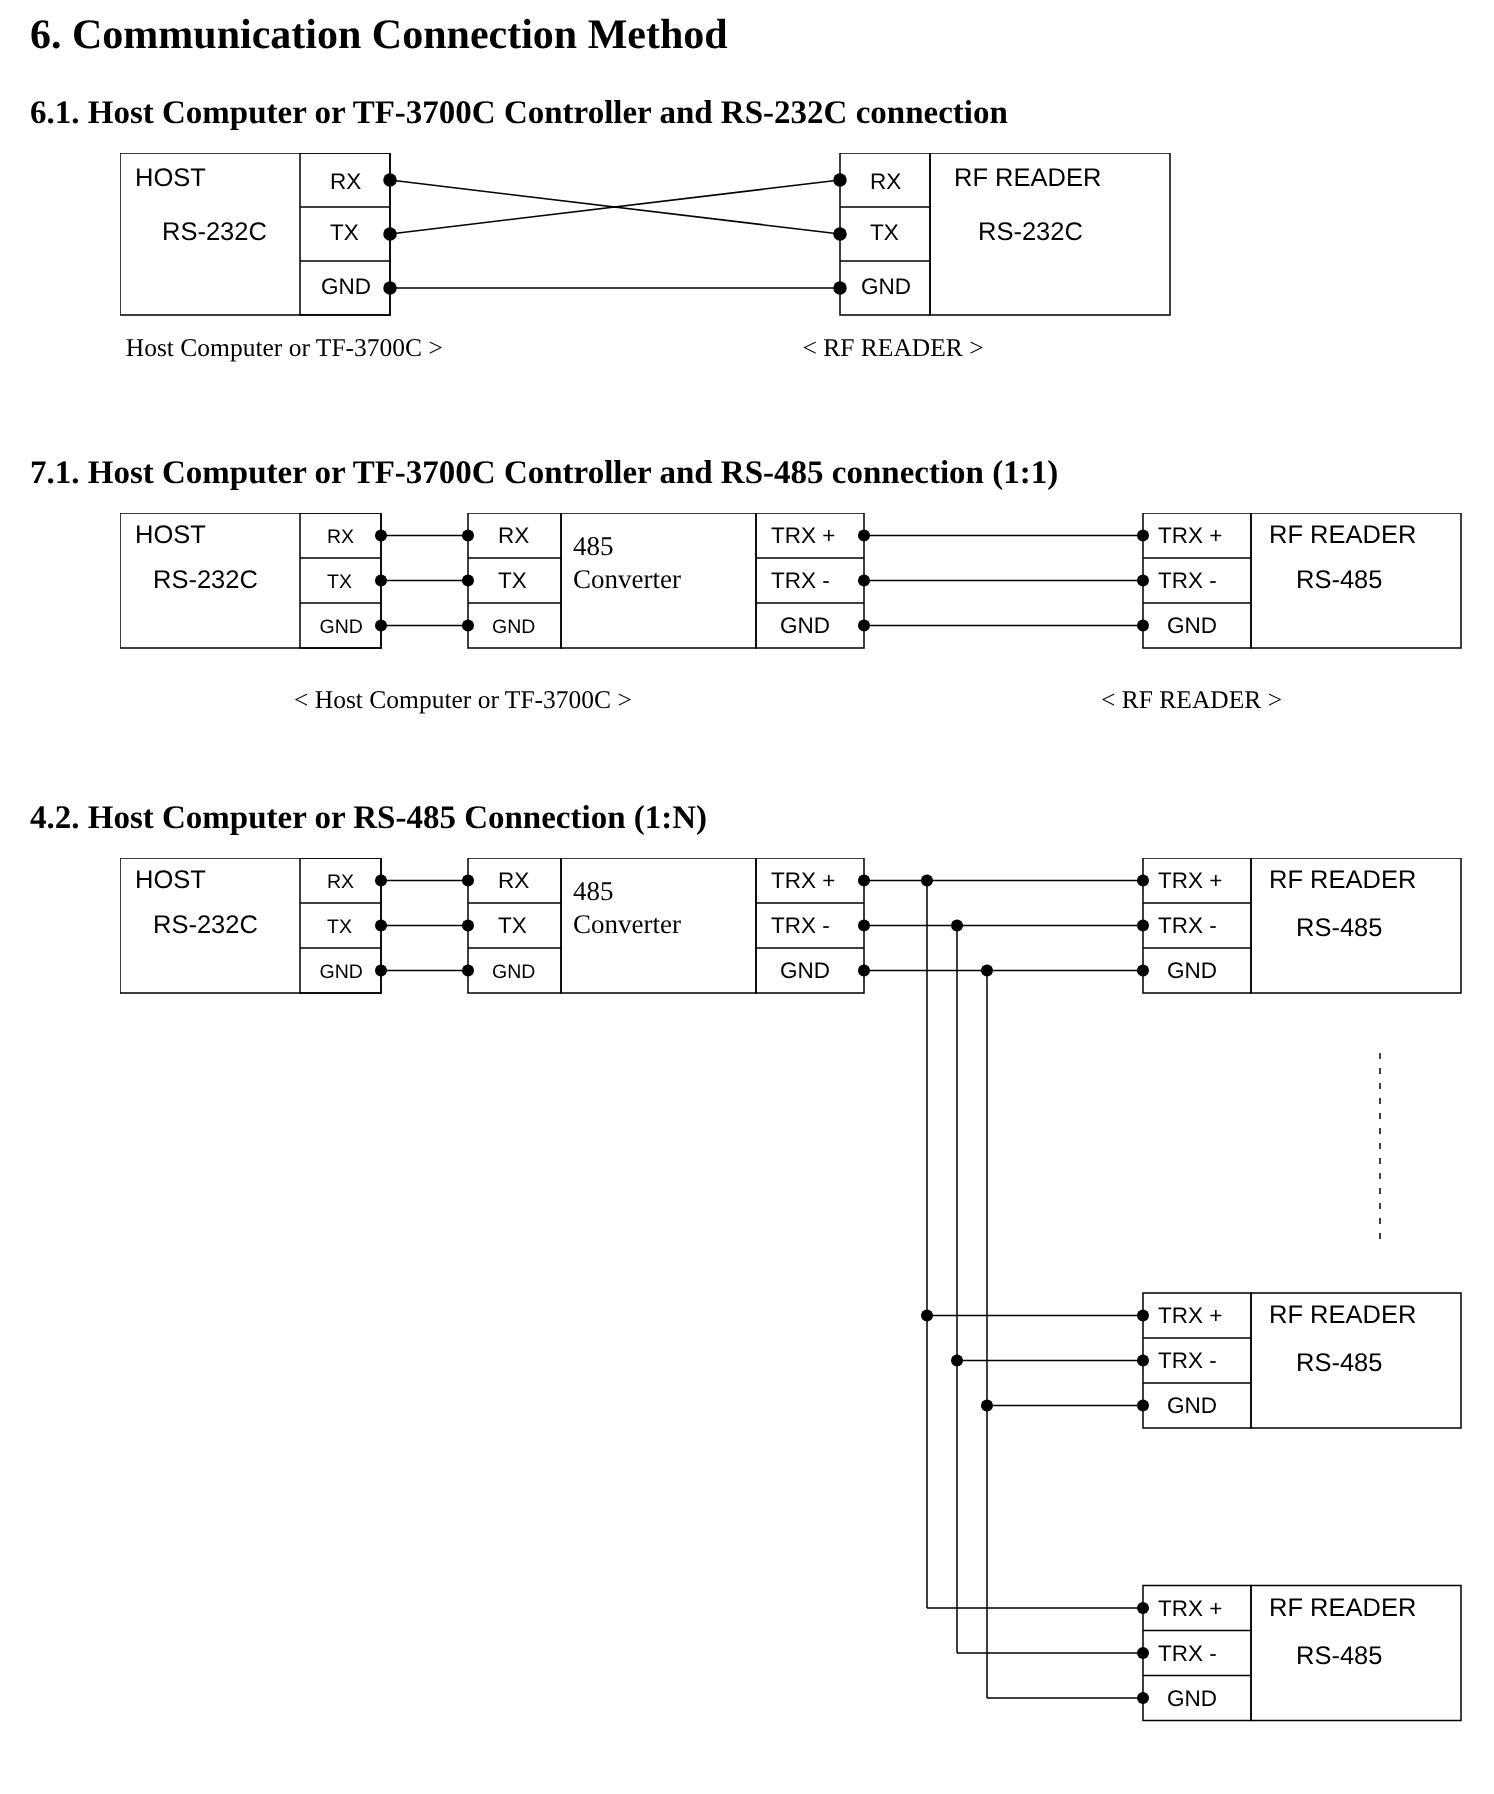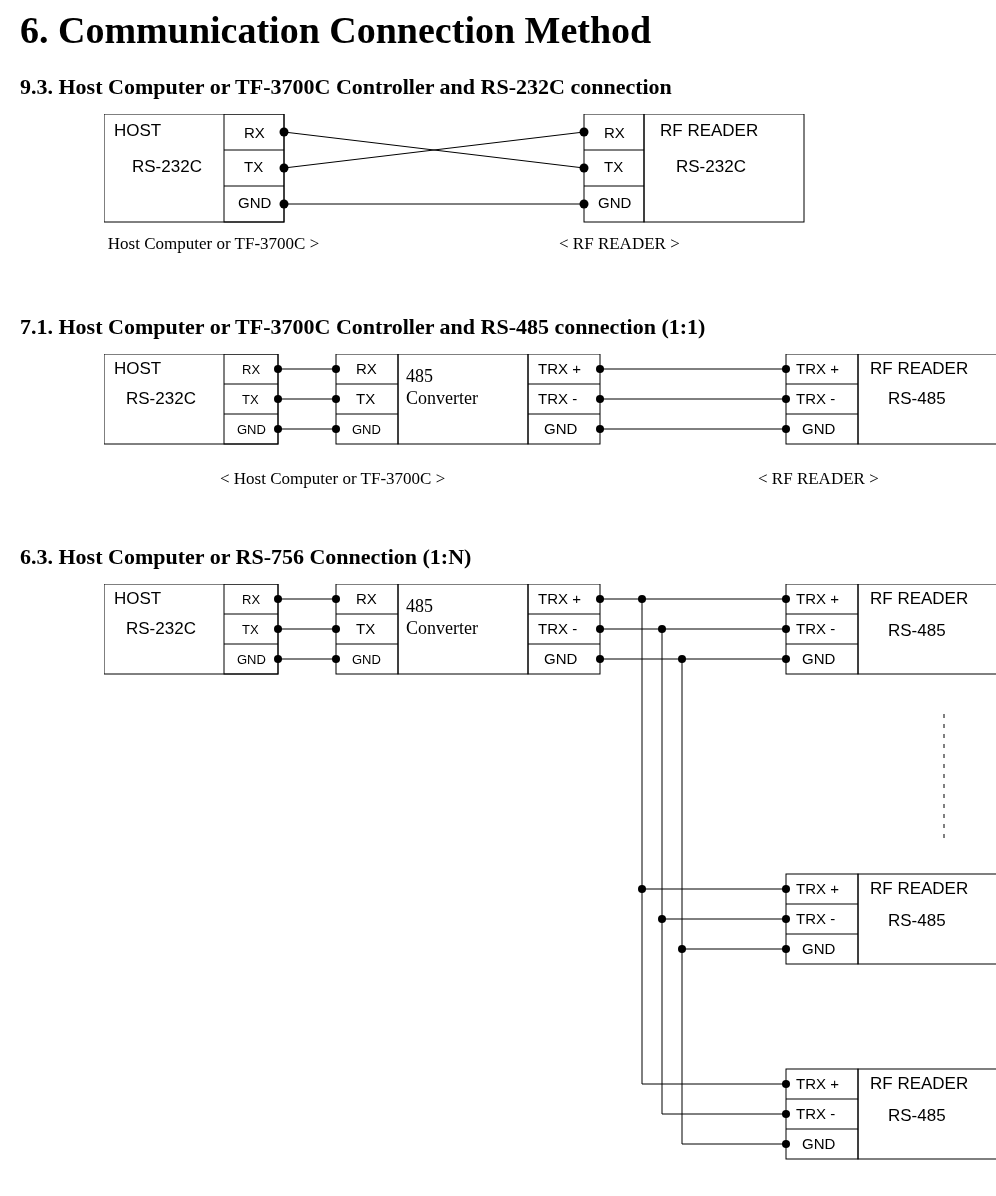--- a/index.html
+++ b/index.html
@@ -5,31 +5,31 @@
   body {
     margin: 0;
     padding: 8px 20px;
     font-family: "Times New Roman", Times, serif;
     background: #fff;
     color: #000;
     width: 996px;
     box-sizing: border-box;
   }
   h1.title {
-    font-size: 38px;
+    font-size: 28px;
     font-weight: bold;
     margin: 0 0 22px 0;
   }
   h2.section {
     font-size: 22px;
     font-weight: bold;
     margin: 8px 0 14px 0;
   }
   .diagram {
-    margin: 10px 0 30px 84px;
+    margin: 10px 0 30px 60px;
   }
   svg { display: block; }
   .caption {
     font-family: "Times New Roman", serif;
     font-size: 17px;
   }
   .box-label {
     font-family: Arial, Helvetica, sans-serif;
     font-size: 17px;
   }
@@ -44,21 +44,21 @@
   .conv-label {
     font-family: "Times New Roman", serif;
     font-size: 18px;
   }
 </style>
 </head>
 <body>
 
 <h1 class="title">6. Communication Connection Method</h1>
 
-<h2 class="section">9.3.  Host Computer or TF-3700C Controller and RS-232C connection</h2>
+<h2 class="section">6.1.  Host Computer or TF-3700C Controller and RS-232C connection</h2>
 <div class="diagram">
 <svg width="720" height="170" xmlns="http://www.w3.org/2000/svg">
 
   <rect x="0" y="0" width="180" height="108" fill="none" stroke="#000" stroke-width="1"></rect>
   <rect x="120" y="0" width="60" height="108" fill="none" stroke="#000" stroke-width="1"></rect>
   <line x1="120" y1="36" x2="180" y2="36" stroke="#000"></line>
   <line x1="120" y1="72" x2="180" y2="72" stroke="#000"></line>
   <text x="10" y="22" class="box-label">HOST</text>
   <text x="28" y="58" class="box-label">RS-232C</text>
   <text x="140" y="24" class="pin-label">RX</text>
@@ -150,21 +150,21 @@
 
   <line x1="496" y1="15" x2="682" y2="15" stroke="#000"></line>
   <line x1="496" y1="45" x2="682" y2="45" stroke="#000"></line>
   <line x1="496" y1="75" x2="682" y2="75" stroke="#000"></line>
 
   <text x="116" y="130" class="caption">&lt; Host Computer or TF-3700C &gt;</text>
   <text x="654" y="130" class="caption">&lt; RF READER &gt;</text>
 </svg>
 </div>
 
-<h2 class="section">6.3.  Host Computer or RS-756 Connection (1:N)</h2>
+<h2 class="section">4.2.  Host Computer or RS-485 Connection (1:N)</h2>
 <div class="diagram">
 <svg width="900" height="610" xmlns="http://www.w3.org/2000/svg">
 
   <rect x="0" y="0" width="174" height="90" fill="none" stroke="#000"></rect>
   <rect x="120" y="0" width="54" height="90" fill="none" stroke="#000"></rect>
   <line x1="120" y1="30" x2="174" y2="30" stroke="#000"></line>
   <line x1="120" y1="60" x2="174" y2="60" stroke="#000"></line>
   <text x="10" y="20" class="box-label">HOST</text>
   <text x="22" y="50" class="box-label">RS-232C</text>
   <text x="138" y="20" class="pin-label-sm">RX</text>

